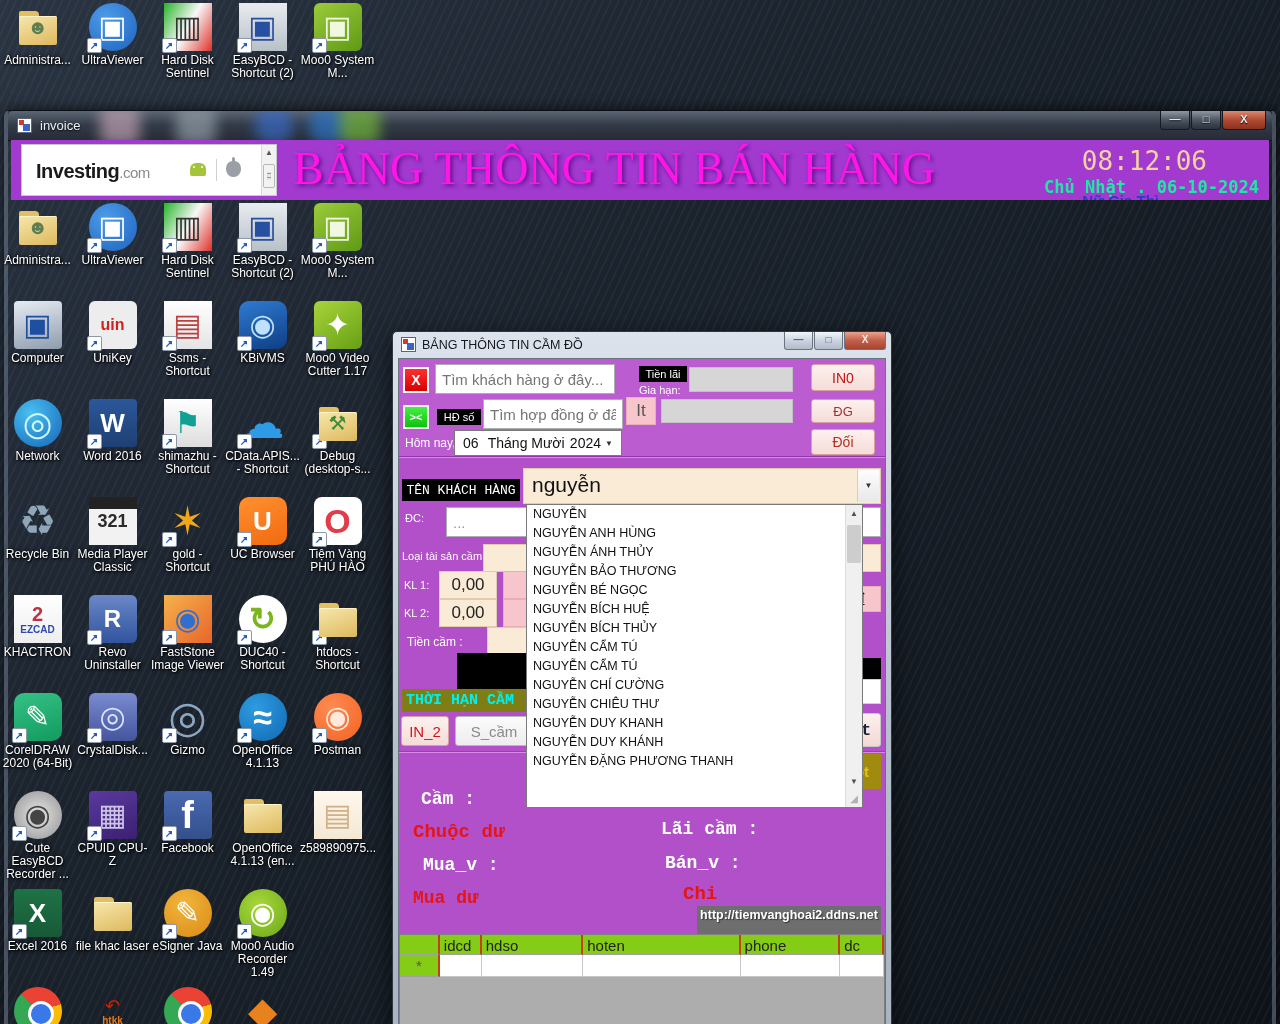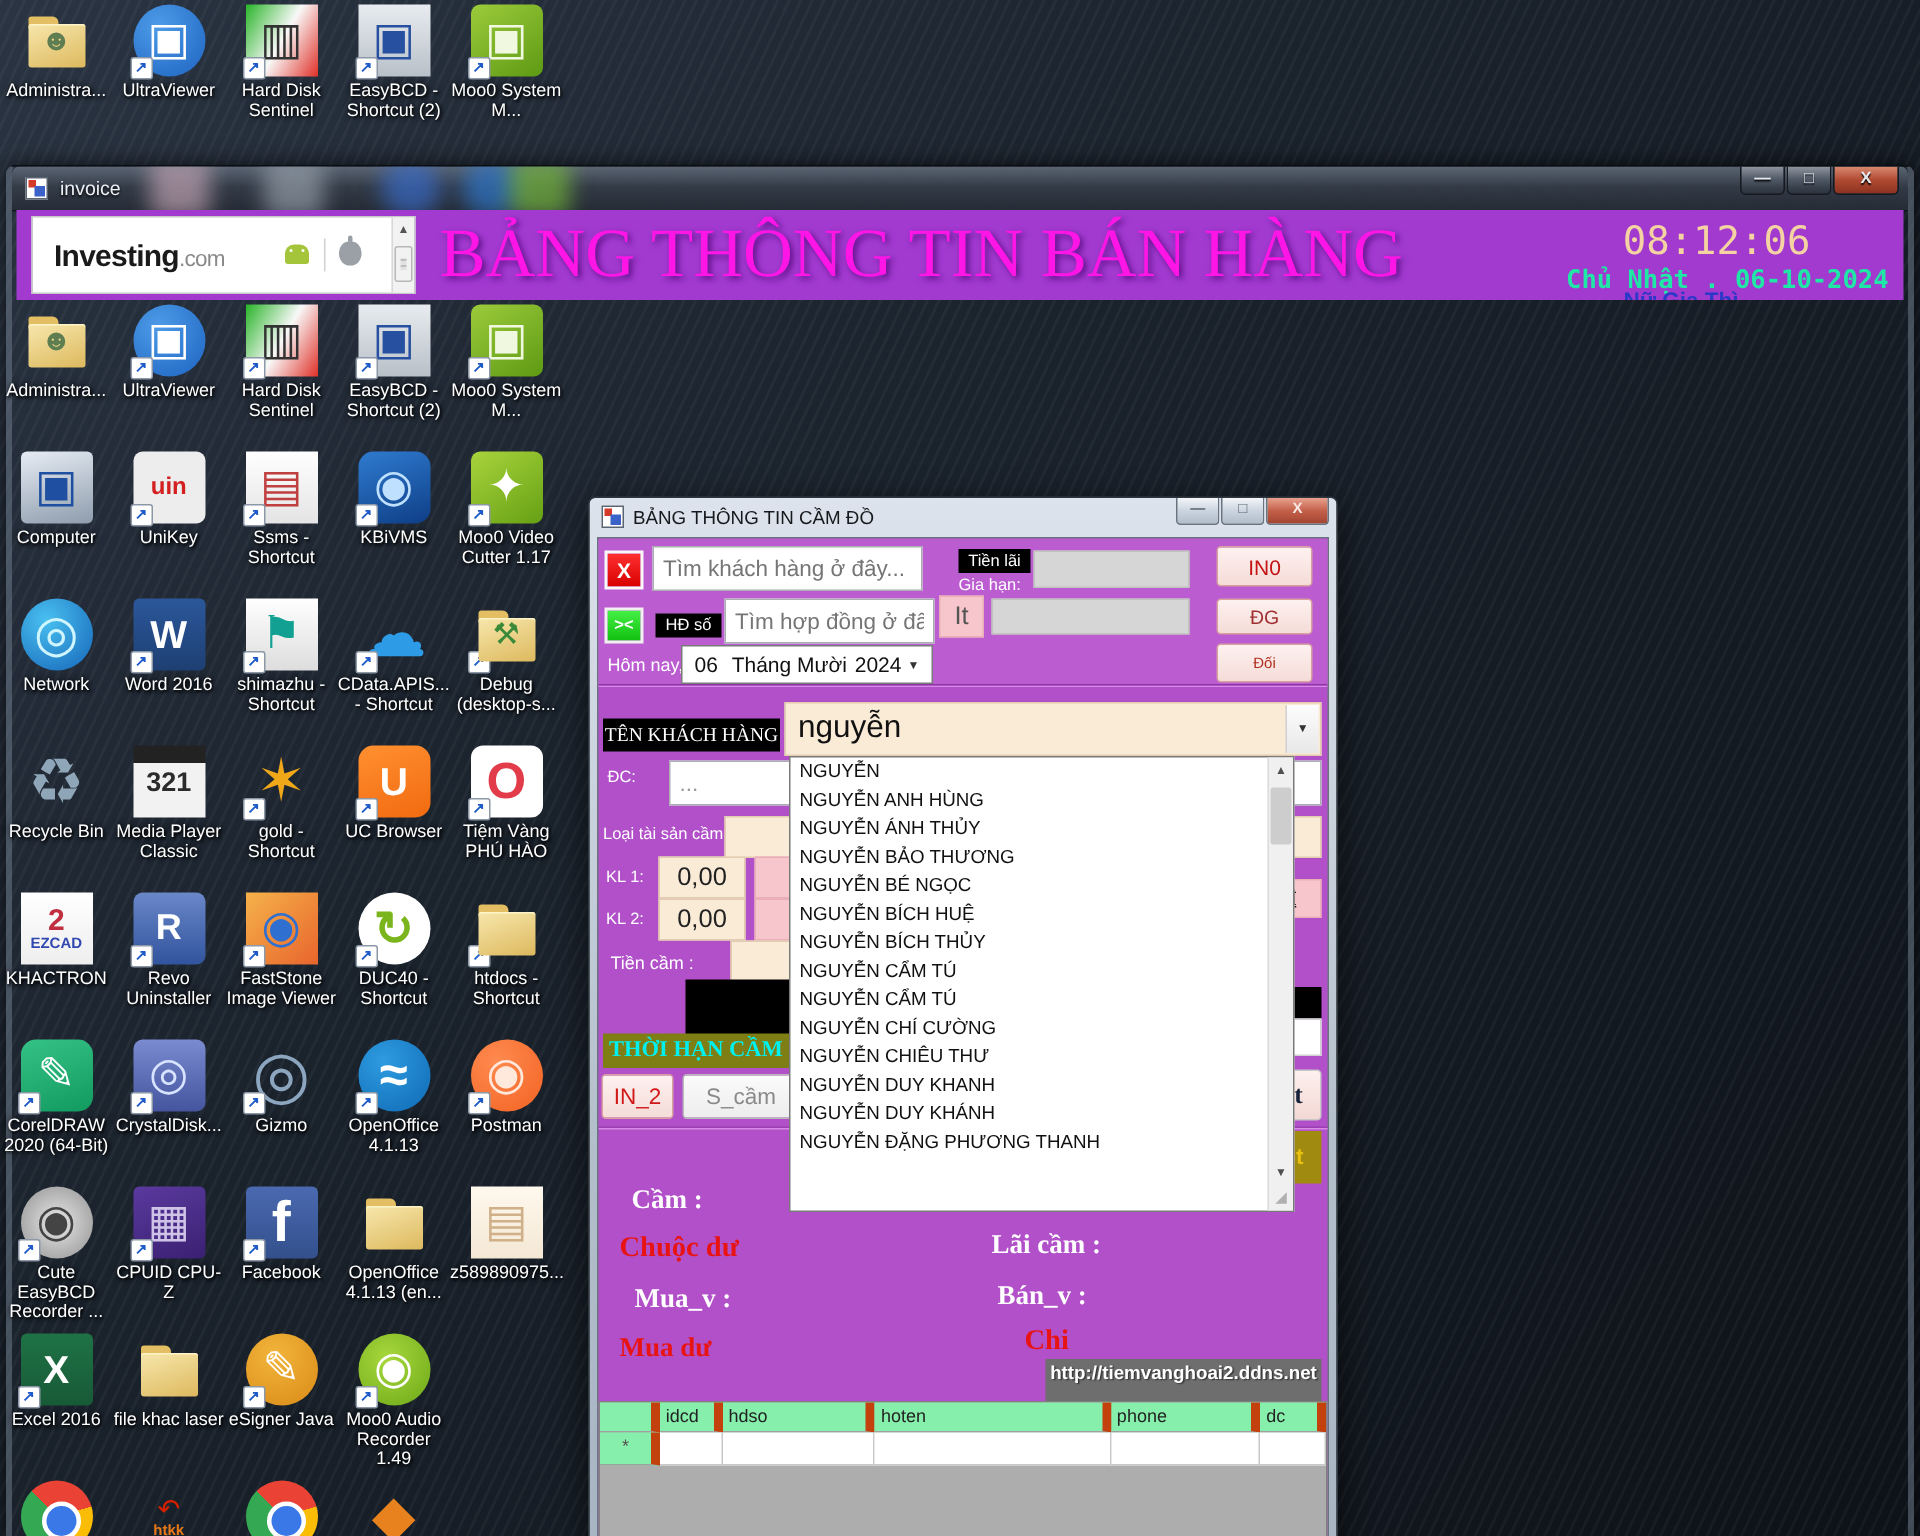--- a/index.html
+++ b/index.html
@@ -67,29 +67,29 @@
   .dbtn.close{width:42px;background:linear-gradient(180deg,#E9A28E,#C4604A 50%,#A34532);color:#F6E8E4;}
   #dlgbody{position:relative;width:488px;height:680px;border:1px solid #6A7480;background:#B250C9;overflow:hidden;}
   #dtop{position:absolute;left:0;top:0;width:100%;height:98px;background:#BB5CD1;border-bottom:1px solid #8F35A8;box-shadow:0 1px 0 #D98AE8;}
   .blk{background:#000;color:#fff;display:flex;align-items:center;justify-content:center;font-size:11px;}
   .wlbl{color:#fff;font-size:11px;}
   .inp{background:#fff;border:1px solid #ABADB3;color:#9A9A9A;font-size:15px;padding:0 6px;}
   .cream{background:#FAEBD7;border:1px solid #E2CBAE;}
   .pinkbox{background:#F6C6CC;border:1px solid #E9AEB6;}
   .grayinp{background:#D6D6D6;border:1px solid #C2C2C2;}
   .pbtn{background:linear-gradient(#FDF1EF,#F5DCD8);border:1px solid #D9A0A0;border-radius:3px;display:flex;align-items:center;justify-content:center;font-weight:normal;color:#C41414;}
-  .serif{font-family:Liberation Serif, serif;}
+  .serif{font-family:Liberation Mono, monospace;}
   #ddlist{position:absolute;left:127px;top:145px;width:337px;height:304px;background:#fff;border:1px solid #7A7A7A;z-index:6;}
   .dd-item{height:19px;line-height:19px;padding-left:6px;font-size:12.5px;color:#111;white-space:nowrap;}
   #ddsb{position:absolute;right:0;top:0;width:17px;height:100%;background:#F0F0F0;border-left:1px solid #DCDCDC;}
   #ddsb .arr{height:17px;text-align:center;font-size:8px;line-height:17px;color:#505050;}
   #ddsb .dn{position:absolute;bottom:17px;left:0;right:0;}
   #ddsb .thumb{position:absolute;left:1px;right:1px;top:20px;height:38px;background:#CDCDCD;border-radius:2px;}
   #ddgrip{position:absolute;right:1px;bottom:1px;width:14px;height:14px;color:#B0B0B0;font-size:10px;line-height:14px;text-align:center;}
-  .tblhead{background:#86efac;border-right:6px solid #c2410c;border-bottom:1px solid #A0A0A0;font-size:12px;color:#222;padding:2px 4px;}
+  .tblhead{background:#84cc16;border-right:2px solid #c2410c;border-bottom:1px solid #A0A0A0;font-size:15px;color:#222;padding:2px 4px;}
   .tblcell{background:#fff;border-right:1px solid #C8C8C8;border-bottom:1px solid #C8C8C8;}
 </style>
 </head>
 <body>
 
 <div id="screen">
 
   <div class="igrid" id="grid-outer" style="left:0;top:3px;height:100px;">
       <div class="icell" style="left: 0px; top: 0px;">
         <div class="itile folder">
@@ -472,21 +472,21 @@
       <div class="abs grayinp" style="left:262px;top:40px;width:132px;height:24px;"></div>
       <div class="abs pbtn" style="left:412px;top:40px;width:64px;height:24px;font-size:13px;color:#A03030;font-weight:normal;">ĐG</div>
 
       <div class="abs wlbl" style="left:6px;top:77px;font-size:12px;">Hôm nay,</div>
       <div class="abs" style="left:55px;top:71px;width:168px;height:26px;background:#fff;border:1px solid #7A7A7A;display:flex;align-items:center;font-size:14px;color:#111;">
         <span style="padding:0 8px;">06</span>
         <span style="flex:1;text-align:center;">Tháng Mười</span>
         <span style="padding:0 4px;">2024</span>
         <span style="width:16px;font-size:8px;color:#333;">▼</span>
       </div>
-      <div class="abs pbtn" style="left:412px;top:70px;width:64px;height:26px;font-size:10px;color:#B03020;">Đối</div>
+      <div class="abs pbtn" style="left:412px;top:70px;width:64px;height:26px;font-size:14px;color:#B03020;">Đối</div>
 
       <div class="abs blk serif" style="left:3px;top:120px;width:118px;height:22px;font-size:13px;">TÊN KHÁCH HÀNG</div>
       <div class="abs cream" style="left:124px;top:109px;width:358px;height:36px;">
         <span style="position:absolute;left:8px;top:4px;font-size:21px;color:#111;">nguyễn</span>
         <span style="position:absolute;right:1px;top:1px;bottom:1px;width:22px;background:linear-gradient(#FDFDFD,#E8E8E8);border-left:1px solid #D0D0D0;text-align:center;font-size:8px;line-height:32px;color:#333;">▼</span>
       </div>
 
       <div class="abs wlbl" style="left:6px;top:153px;">ĐC:</div>
       <div class="abs inp" style="left:47px;top:148px;width:435px;height:30px;line-height:30px;color:#9A9A9A;">...</div>
       <div class="abs wlbl" style="left:3px;top:191px;">Loại tài sản cầm</div>

